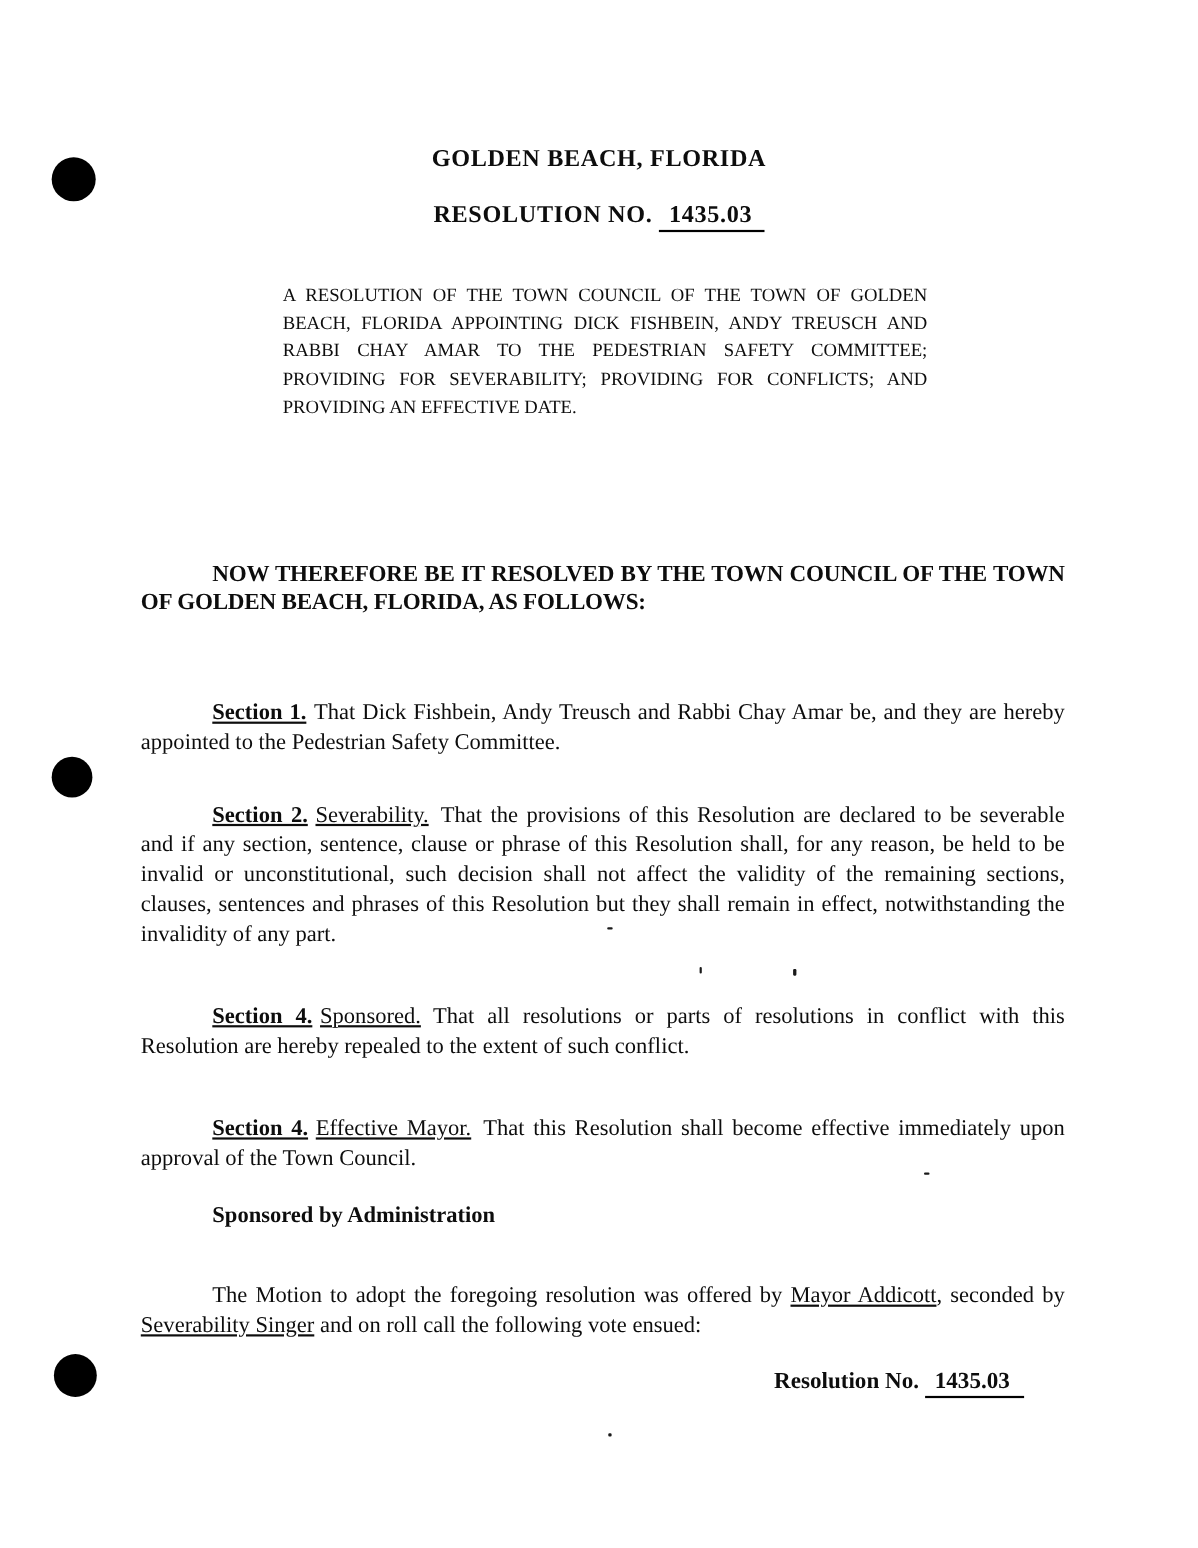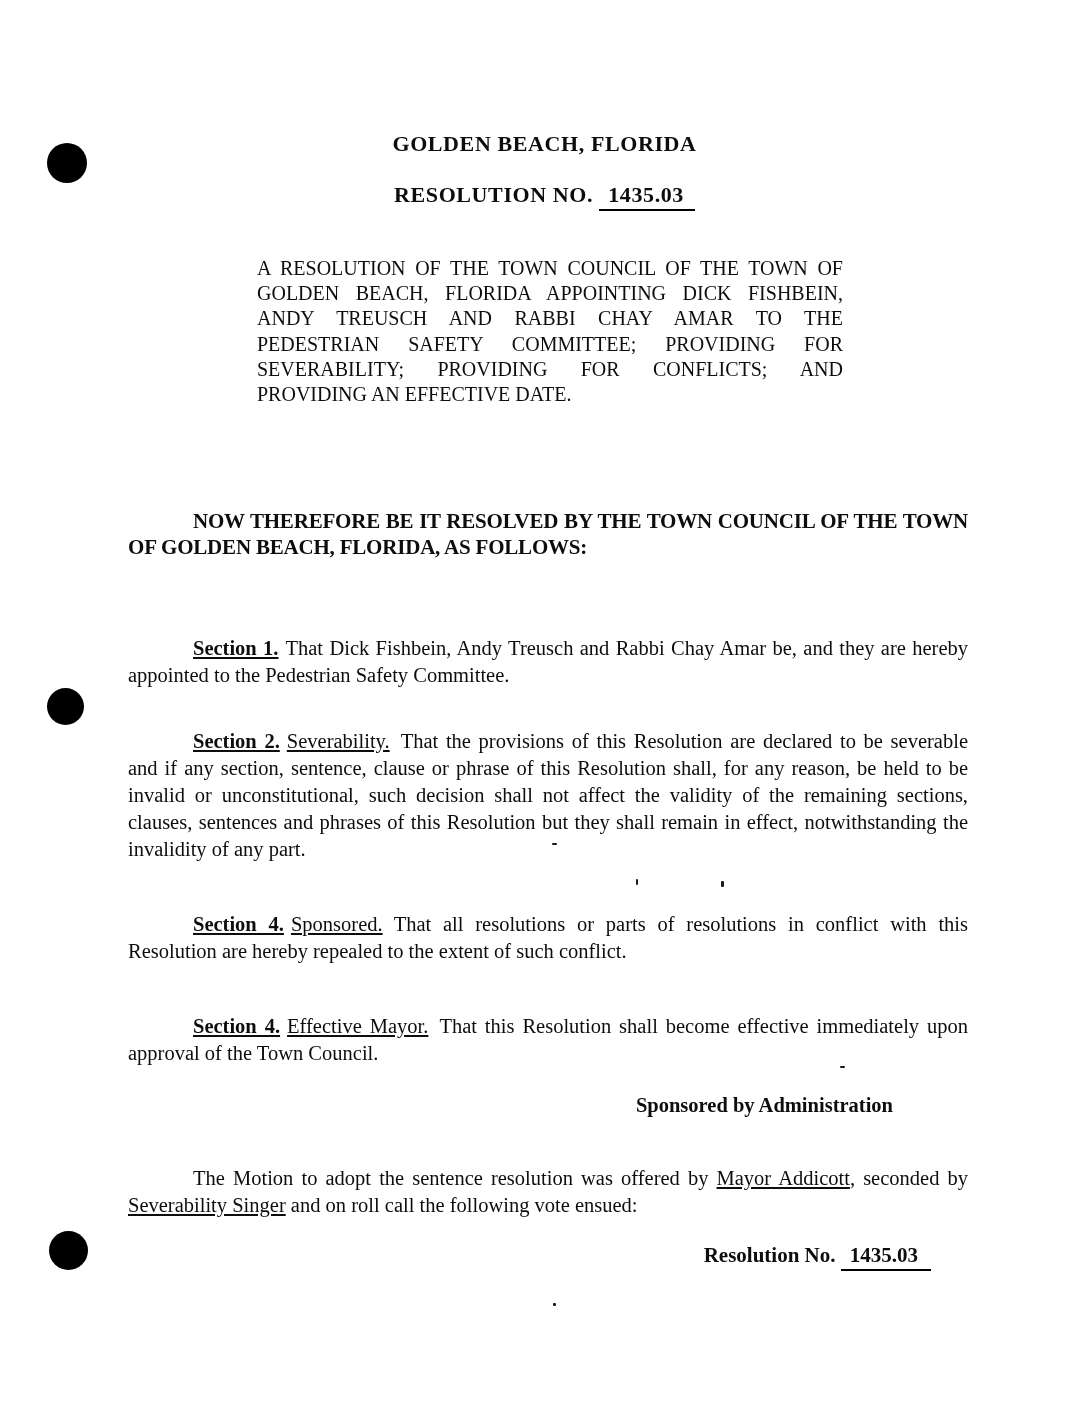--- a/index.html
+++ b/index.html
@@ -5,21 +5,21 @@
   html, body { margin: 0; padding: 0; background: #ffffff; }
   .page {
     position: relative;
     width: 1004px;
     height: 1407px;
     background: #ffffff;
     color: #0d0d0d;
     font-family: "Liberation Serif", "DejaVu Serif", serif;
     overflow: hidden;
   }
-  .block { position: absolute; text-align: right; }
+  .block { position: absolute; }
 
   
   .hole { position: absolute; background: #000; border-radius: 50%; }
   .hole-1 { left: 47px;  top: 143px;  width: 40px; height: 40px; }
   .hole-2 { left: 47px;  top: 688px;  width: 37px; height: 37px; }
   .hole-3 { left: 49px;  top: 1231px; width: 39px; height: 39px; }
 
   
   .speckle { position: absolute; background: #1a1a1a; border-radius: 1px; }
   .sp1 { left: 552px; top: 843px;  width: 5px; height: 2px; }
@@ -35,21 +35,21 @@
   }
   .res-line {
     top: 182px; left: 0; width: 1089px;
     text-align: center; font-weight: bold; font-size: 22px;
     letter-spacing: 0.6px;
   }
   .res-number { border-bottom: 2px solid #000; padding: 0 11px 2px 9px; }
 
   .summary {
     top: 256px; left: 257px; width: 586px;
-    font-size: 20px; line-height: 25.2px;
+    font-size: 17px; line-height: 25.2px;
     text-align: justify;
   }
 
   .resolved {
     top: 508px; left: 128px; width: 840px;
     font-weight: bold; font-size: 21px; line-height: 26px;
     text-indent: 65px; text-align: justify; letter-spacing: -0.2px;
   }
 
   .section {
@@ -122,21 +122,21 @@
     <span class="section-label">Section 4.</span><span class="section-heading">Sponsored.</span><span>That all resolutions or parts of resolutions in conflict with this Resolution are hereby repealed to the extent of such conflict.</span>
   </p>
 
   <p class="block section s4">
     <span class="section-label">Section 4.</span><span class="section-heading">Effective Mayor.</span><span>That this Resolution shall become effective immediately upon approval of the Town Council.</span>
   </p>
 
   <div class="block sponsored">Sponsored by Administration</div>
 
   <p class="block motion">
-    <span>The Motion to adopt the sentence resolution was offered by </span><span class="u">Mayor Addicott</span><span>, seconded by </span><span class="u">Severability Singer</span><span> and on roll call the following vote ensued:</span>
+    <span>The Motion to adopt the foregoing resolution was offered by </span><span class="u">Mayor Addicott</span><span>, seconded by </span><span class="u">Severability Singer</span><span> and on roll call the following vote ensued:</span>
   </p>
 
   <div class="block footer">
     <span>Resolution No.</span>
     <span class="footer-number">1435.03</span>
   </div>
 
 </div>
 
 </body></html>

